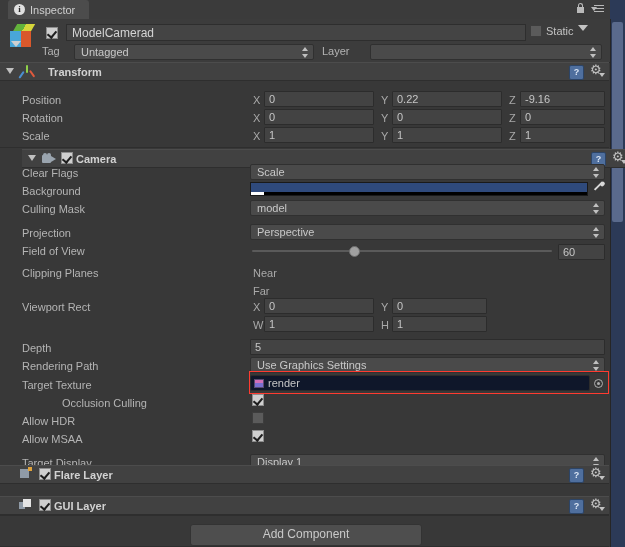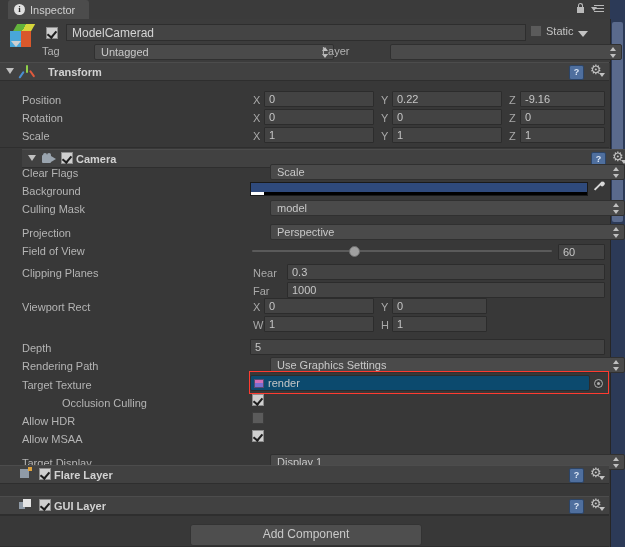--- a/index.html
+++ b/index.html
@@ -113,21 +113,21 @@
   }
   .name-field {
     position:absolute; left:66px; top:5px;
     width:460px; height:17px;
     background:#444444; border:1px solid #2e2e2e;
     color:#d4d4d4; font-size:12px; line-height:17px; padding-left:5px;
     box-sizing:border-box;
   }
   .static-wrap {
     position:absolute; left:530px; top:6px;
-    display:flex; align-items:flex-end; gap:4px; color:#c3c3c3; font-size:11px;
+    display:flex; align-items:flex-start; gap:4px; color:#c3c3c3; font-size:11px;
   }
   .tri-down {
     width:0;height:0;border-left:5px solid transparent;
     border-right:5px solid transparent;border-top:6px solid #c3c3c3;
   }
   .tag-row {
     position:absolute; left:0; top:25px; width:100%; height:16px;
   }
   .lbl-tag { position:absolute; left:42px; top:1px; color:#b4b4b4;}
   .lbl-layer { position:absolute; left:322px; top:1px; color:#b4b4b4;}
@@ -142,21 +142,21 @@
     width:4px; height:7px; border:solid #1e1e1e;
     border-width:0 2px 2px 0; transform:rotate(40deg);
   }
   .cb.empty { background:#5b5b5b; border:1px solid #3d3d3d; }
   .cb.dim { background:#5b5b5b; border:1px solid #3d3d3d; }
 
   .dd {
     position:absolute; height:16px; background:#4a4a4a;
     border:1px solid #303030; border-radius:2px;
     color:#c8c8c8; font-size:11px; line-height:15px;
-    padding-left:6px; box-sizing:border-box;margin-left:20px;
+    padding-left:6px; box-sizing:border-box;
   }
   .dd .updown {
     position:absolute; right:4px; top:2px; width:7px; height:11px;
   }
   .dd .updown::before {
     content:''; position:absolute; left:0; top:0;
     border-left:3.5px solid transparent; border-right:3.5px solid transparent;
     border-bottom:4px solid #c0c0c0;
   }
   .dd .updown::after {
@@ -281,21 +281,21 @@
   .slider-track {
     position:absolute; height:2px; background:#5a5a5a; border-radius:1px;
   }
   .slider-knob {
     position:absolute; width:11px; height:11px; border-radius:50%;
     background:#a0a0a0; border:1px solid #6e6e6e; box-sizing:border-box;
   }
 
   
   .objfield {
-    position:absolute; height:16px; background:#0c4a6e;
+    position:absolute; height:16px; background:#0f172a;
     border:1px solid #2c2c2c; border-radius:2px;
     color:#c6c6c6; font-size:11px; line-height:15px; box-sizing:border-box;
   }
   .tex-ic {
     position:absolute; left:3px; top:3px; width:10px; height:9px;
     background:linear-gradient(180deg,#d06fb8 0 45%, #7a6fd0 45% 100%);
     border:1px solid #5a4a70; box-sizing:border-box;
   }
   .obj-picker {
     position:absolute; width:9px; height:9px; border-radius:50%;
@@ -467,23 +467,21 @@
       <span class="updown"></span>
     </div>
 
     <span class="row-label" style="top:226px;text-align:center;">Field of View</span>
     <div class="slider-track" style="left:252px; top:231px; width:300px;"></div>
     <div class="slider-knob" id="fovknob" style="top: 227px; left: 349px;"></div>
     <div class="inp" style="left:558px; top:225px; width:47px;">60</div>
 
     <span class="row-label" style="top:248px;">Clipping Planes</span>
     <span class="axis" style="left:253px; top:248px;">Near</span>
-    <div class="inp" style="left:287px; top:245px; width:318px;">0.3</div>
     <span class="axis" style="left:253px; top:266px;">Far</span>
-    <div class="inp" style="left:287px; top:263px; width:318px;">1000</div>
 
     <span class="row-label" style="top:282px;">Viewport Rect</span>
     <span class="axis" style="left:253px; top:282px;">X</span>
     <div class="inp" style="left:264px; top:279px; width:110px;">0</div>
     <span class="axis" style="left:381px; top:282px;">Y</span>
     <div class="inp" style="left:392px; top:279px; width:95px;">0</div>
     <span class="axis" style="left:253px; top:300px;">W</span>
     <div class="inp" style="left:264px; top:297px; width:110px;">1</div>
     <span class="axis" style="left:381px; top:300px;">H</span>
     <div class="inp" style="left:392px; top:297px; width:95px;">1</div>

